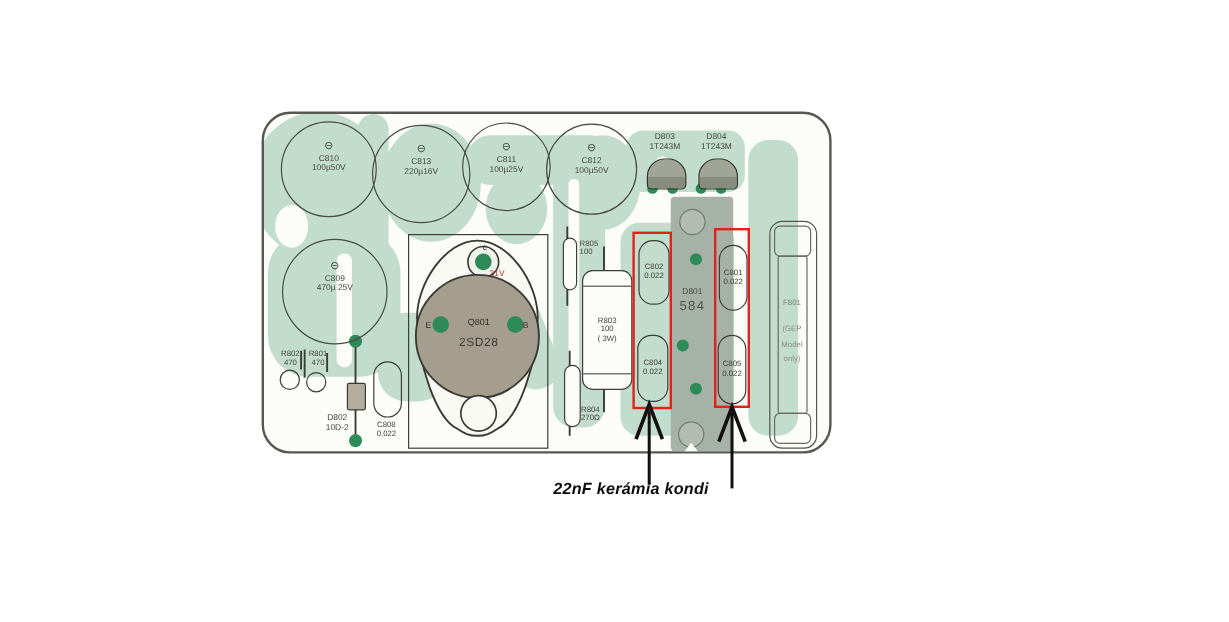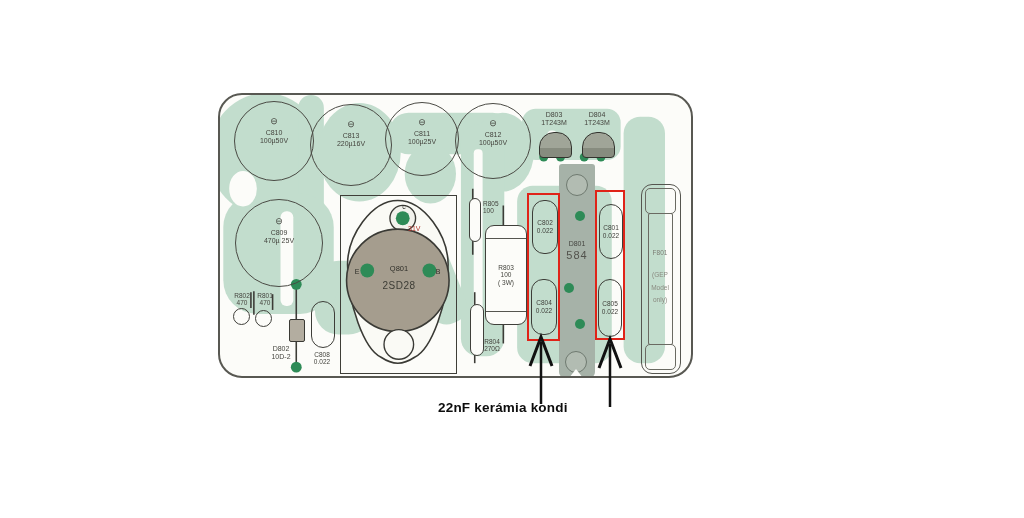--- a/index.html
+++ b/index.html
@@ -12,29 +12,29 @@
   .f6{font-size:6.5px;} .f7{font-size:7px;}
   .ecap{position:absolute;border:1.6px solid #4a4a44;border-radius:50%;display:flex;flex-direction:column;
         align-items:center;color:#45453f;box-sizing:border-box;}
   .ecap .pol{font-size:9px;line-height:9px;margin-top:15px;}
   .ecap .ref{font-size:7px;margin-top:3px;line-height:8px;}
   .ecap .val{font-size:7px;line-height:8px;}
   .cer{position:absolute;border:1.5px solid #3d3d38;border-radius:12px;display:flex;flex-direction:column;
        align-items:center;justify-content:center;color:#3f3f3a;font-size:6.5px;line-height:1.2;box-sizing:border-box;}
   .dbody{position:absolute;width:33px;height:26px;border:1.5px solid #33332e;border-radius:15px 15px 4px 4px;
          background:linear-gradient(#a0a598 62%,#878c7f 62%);box-sizing:border-box;}
-  .strip{position:absolute;left:339px;top:69px;width:36px;height:214px;background:#a6b2a8;border-radius:3px 3px 6px 6px;}
+  .strip{position:absolute;left:339px;top:69px;width:52px;height:214px;background:#a6b2a8;border-radius:3px 3px 6px 6px;}
   .hole{position:absolute;width:22px;height:22px;border:1.5px solid #6f7a70;border-radius:50%;background:#b2bcb2;box-sizing:border-box;}
   .gdot{position:absolute;background:#2e8b57;border-radius:50%;}
   .redbox{position:absolute;border:2.5px solid #e02318;box-sizing:border-box;background:transparent;}
   .rpill{position:absolute;background:#fcfcf9;border:1.3px solid #3f3f3a;border-radius:7px;box-sizing:border-box;}
   .fusecap{position:absolute;border:1.2px solid #6a6a62;border-radius:5px;box-sizing:border-box;}
   .notch{position:absolute;width:0;height:0;border-left:7px solid transparent;border-right:7px solid transparent;
          border-bottom:9px solid #fcfcf9;left:10px;bottom:0;}
-  .annot{position:absolute;left:438px;top:400px;font-size:13.5px;font-weight:bold;color:#0d0d0d;letter-spacing:.2px;}
+  .annot{position:absolute;left:461px;top:400px;font-size:13.5px;font-weight:bold;color:#0d0d0d;letter-spacing:.2px;font-style:italic;}
   .arrowsvg{position:absolute;left:0;top:0;width:1024px;height:518px;pointer-events:none;}
 </style>
 </head>
 <body>
 
 <div class="page">
 
   <div class="board">
 
     <svg class="tracesvg" viewBox="0 0 475 285">

